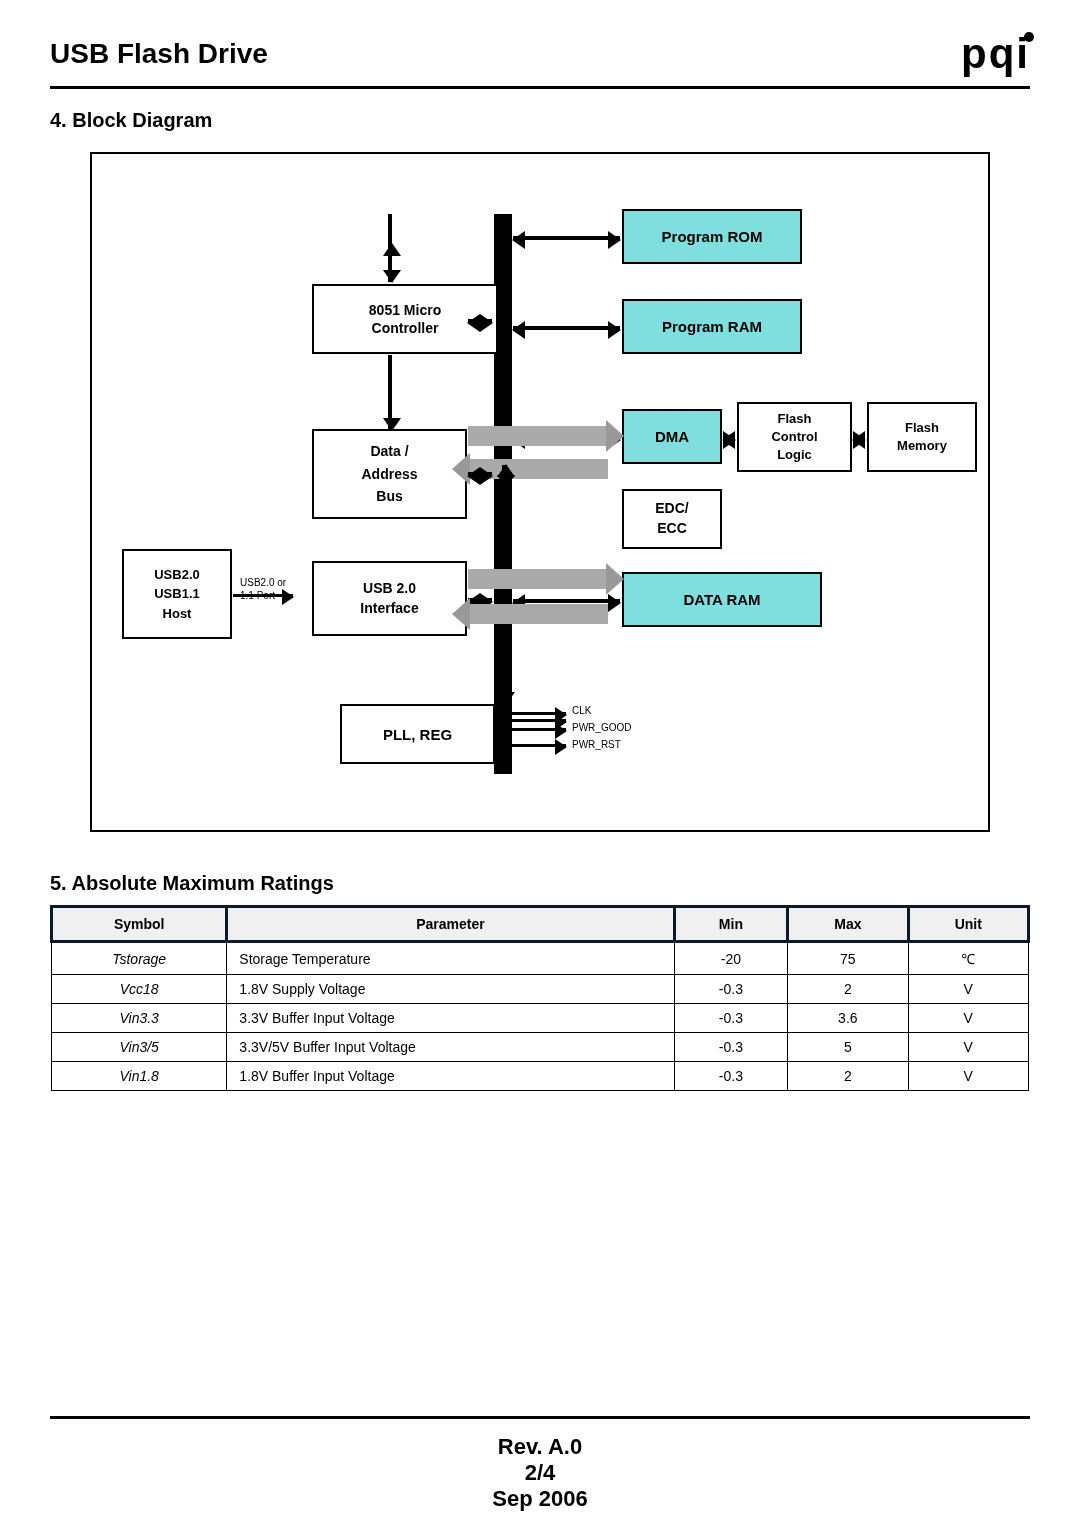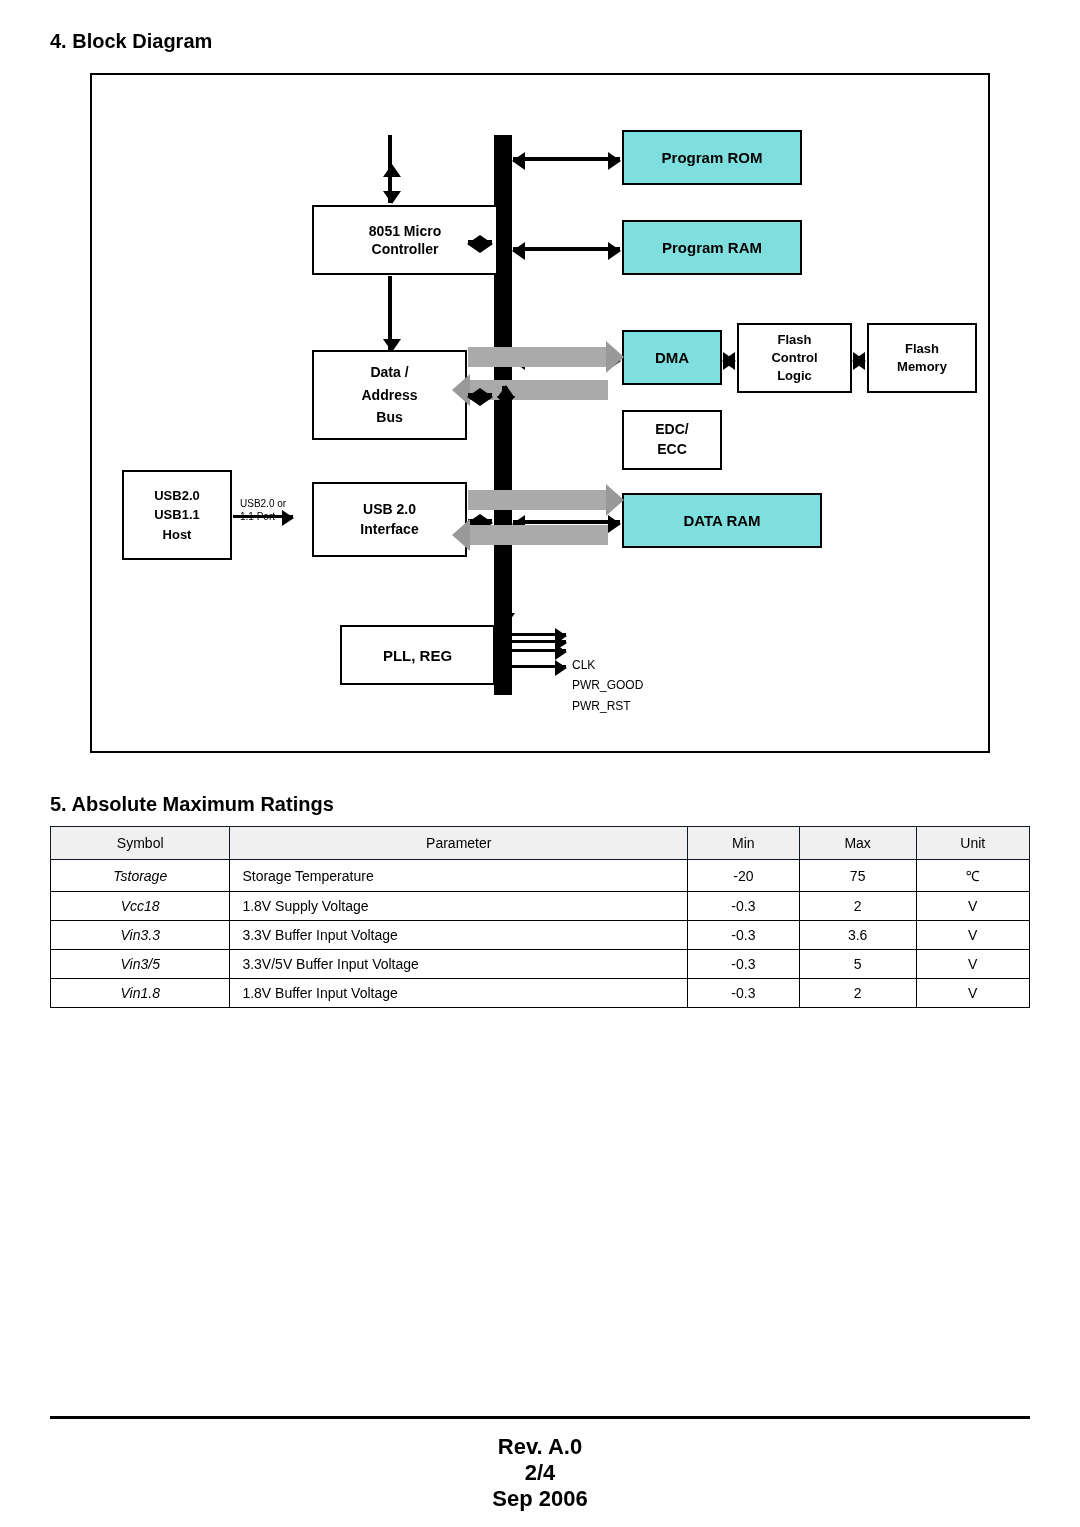--- a/index.html
+++ b/index.html
@@ -233,23 +233,23 @@
       margin-bottom: 10px;
     }
 
     table {
       width: 100%;
       border-collapse: collapse;
       font-size: 14px;
     }
 
     table th {
-      border: 1px solid #0f172a;
+      border: 3px solid #0f172a;
       padding: 8px 12px;
-      font-weight: normal;
+      font-weight: bold;
       background: #f0f0f0;
       text-align: center;
     }
 
     table td {
       border: 1px solid #000;
       padding: 6px 12px;
       text-align: center;
     }
 
@@ -276,20 +276,27 @@
 
     .footer-center {
       text-align: center;
     }
   </style>
 </head>
 <body>
 
 <div class="page">
 
+  <div class="header">
+    <span class="header-title">USB Flash Drive</span>
+    <div class="logo">
+      <span style="font-size:42px;font-weight:900;letter-spacing:2px;font-family:'Arial Black',Arial,sans-serif;">pqi</span>
+      <span class="logo-dot"></span>
+    </div>
+  </div>
 
   <div class="section-title">4. Block Diagram</div>
 
   <div class="block-diagram-wrapper">
     <div class="block-diagram">
 
       <div class="vert-bar" style="left:402px; top:60px; height:560px;"></div>
 
       <div class="cyan-box" style="left:530px; top:55px; width:180px; height:55px; font-size:15px;">
         <span>Program ROM</span>
@@ -379,21 +386,21 @@
 
       <div class="bus-arrow-right" style="left:376px; top:415px; width:140px; background:#aaa;"></div>
       <div class="bus-arrow-left" style="left:376px; top:450px; width:140px; background:#aaa;"></div>
 
       <div class="box" style="left:248px; top:550px; width:155px; height:60px; font-size:15px; font-weight:bold;">
         <span>PLL, REG</span>
       </div>
 
       <div class="arrow-h-right" style="left:404px; top:565px; width:70px;"></div>
 
-      <div style="position:absolute; left:480px; top:580px; font-size:12px; line-height:1.7;">
+      <div style="position:absolute; left:480px; top:548px; font-size:10px; line-height:1.7;">
         <div>CLK</div>
         <div>PWR_GOOD</div>
         <div>PWR_RST</div>
       </div>
 
       <div class="arrow-h-right" style="left:404px; top:558px; width:70px;"></div>
       <div class="arrow-h-right" style="left:404px; top:574px; width:70px;"></div>
       <div class="arrow-h-right" style="left:404px; top:590px; width:70px;"></div>
 
       <div class="arrow-v-down" style="left:410px; top:490px; height:60px;"></div>

